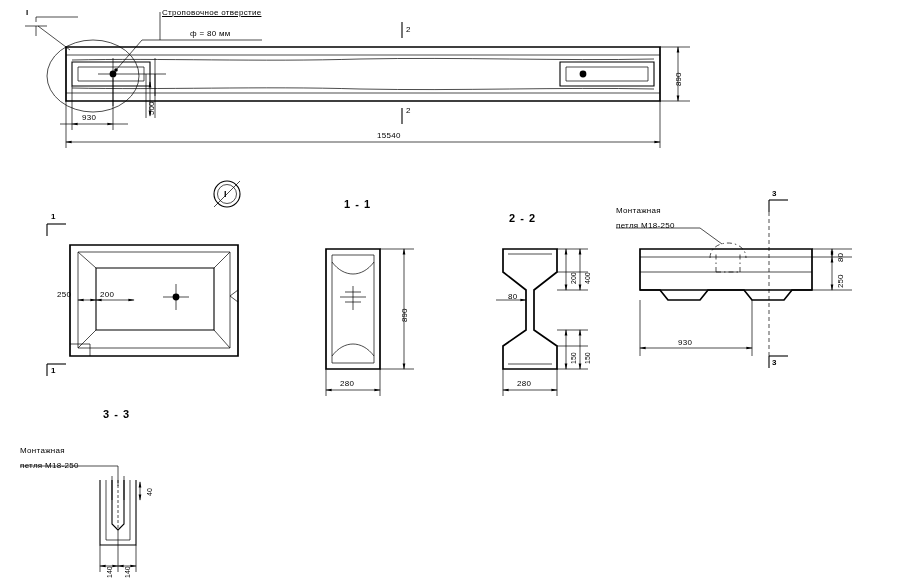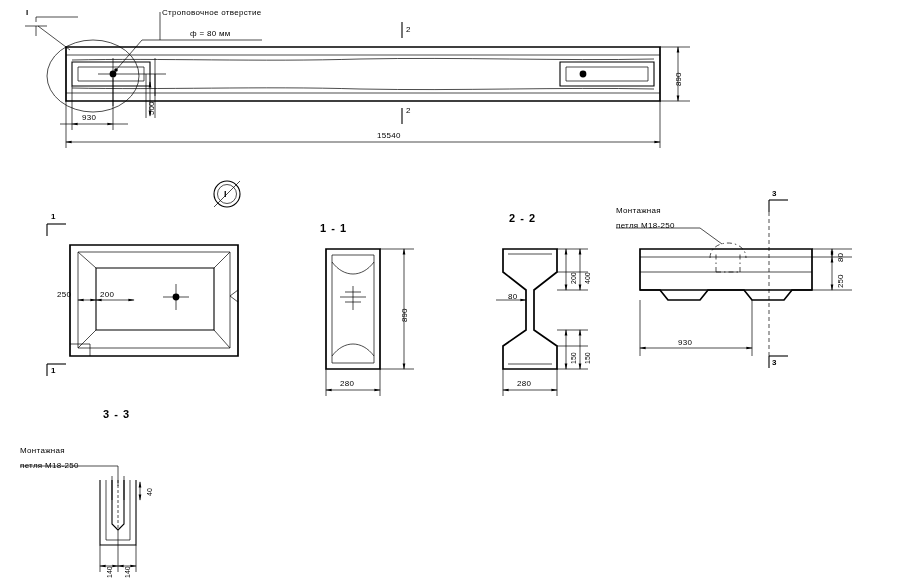--- a/index.html
+++ b/index.html
@@ -200,37 +200,37 @@
   <path class="ln thin" d="M140,482 L140,500" marker-start="url(#arrR)" marker-end="url(#arrL)"></path>
 
   <path class="ln thin" d="M100,545 L100,572"></path>
   <path class="ln thin" d="M118,530 L118,572"></path>
   <path class="ln thin" d="M136,545 L136,572"></path>
   <path class="ln thin" d="M100,566 L118,566" marker-start="url(#arrR)" marker-end="url(#arrL)"></path>
   <path class="ln thin" d="M118,566 L136,566" marker-start="url(#arrR)" marker-end="url(#arrL)"></path>
 </svg>
 
 <div class="lbl b" style="left:26px;top:8px;">I</div>
-<div class="lbl" style="left:162px;top:8px;">Строповочное отверстие</div>
+<div class="lbl" style="left:162px;top:8px;text-decoration:underline;">Строповочное отверстие</div>
 <div class="lbl" style="left:190px;top:29px;">ф = 80 мм</div>
 <div class="lbl" style="left:406px;top:25px;">2</div>
 <div class="lbl" style="left:406px;top:106px;">2</div>
 <div class="vlbl" style="left:674px;top:86px;">890</div>
 <div class="lbl" style="left:377px;top:131px;">15540</div>
 <div class="lbl" style="left:82px;top:113px;">930</div>
 <div class="vlbl" style="left:147px;top:115px;">500</div>
 
 <div class="lbl b" style="left:224px;top:189px;font-size:9px;">I</div>
 
 <div class="lbl" style="left:57px;top:290px;">250</div>
 <div class="lbl" style="left:100px;top:290px;">200</div>
 <div class="lbl b" style="left:51px;top:212px;">1</div>
 <div class="lbl b" style="left:51px;top:366px;">1</div>
 
-<div class="title" style="left:320px;top:198px;margin-top:24px;">1 - 1</div>
+<div class="title" style="left:344px;top:198px;">1 - 1</div>
 <div class="vlbl" style="left:400px;top:322px;">890</div>
 <div class="lbl" style="left:340px;top:379px;">280</div>
 
 <div class="title" style="left:509px;top:212px;">2 - 2</div>
 <div class="lbl" style="left:508px;top:292px;">80</div>
 <div class="vlbl" style="left:570px;top:284px;font-size:7px;">200</div>
 <div class="vlbl" style="left:584px;top:284px;font-size:7px;">400</div>
 <div class="vlbl" style="left:570px;top:364px;font-size:7px;">150</div>
 <div class="vlbl" style="left:584px;top:364px;font-size:7px;">150</div>
 <div class="lbl" style="left:517px;top:379px;">280</div>

